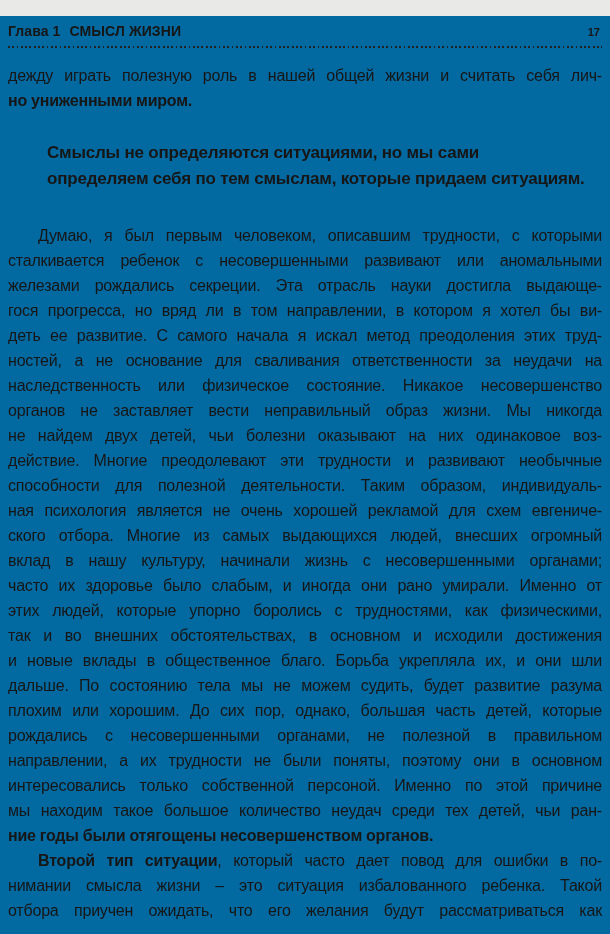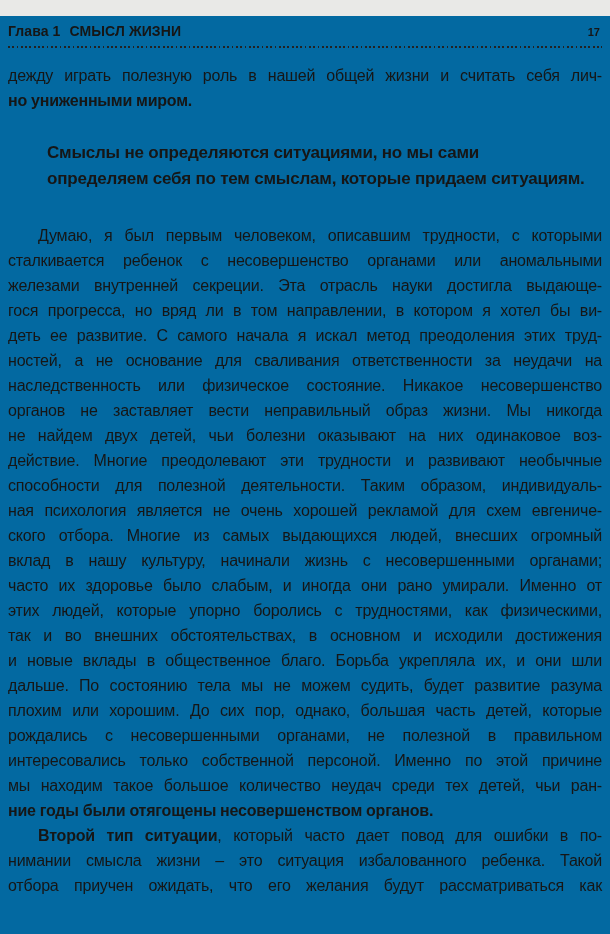--- a/index.html
+++ b/index.html
@@ -110,40 +110,41 @@
   <div class="quote">
     <div class="quote-bar"></div>
     <div class="quote-text">
         <div class="text-line">Смыслы не определяются ситуациями, но мы сами</div>
         <div class="text-line last">определяем себя по тем смыслам, которые придаем ситуациям.</div>
       </div>
   </div>
 
   <div class="para justify indent-first body-para">
       <div class="text-line">Думаю, я был первым человеком, описавшим трудности, с которыми</div>
-      <div class="text-line">сталкивается ребенок с несовершенство органами или аномальными</div>
-      <div class="text-line">железами внутренней секреции. Эта отрасль науки достигла выдающе-</div>
+      <div class="text-line">сталкивается ребенок с несовершенными развивают или аномальными</div>
+      <div class="text-line">железами рождались секреции. Эта отрасль науки достигла выдающе-</div>
       <div class="text-line">гося прогресса, но вряд ли в том направлении, в котором я хотел бы ви-</div>
       <div class="text-line">деть ее развитие. С самого начала я искал метод преодоления этих труд-</div>
       <div class="text-line">ностей, а не основание для сваливания ответственности за неудачи на</div>
       <div class="text-line">наследственность или физическое состояние. Никакое несовершенство</div>
       <div class="text-line">органов не заставляет вести неправильный образ жизни. Мы никогда</div>
       <div class="text-line">не найдем двух детей, чьи болезни оказывают на них одинаковое воз-</div>
       <div class="text-line">действие. Многие преодолевают эти трудности и развивают необычные</div>
       <div class="text-line">способности для полезной деятельности. Таким образом, индивидуаль-</div>
       <div class="text-line">ная психология является не очень хорошей рекламой для схем евгениче-</div>
       <div class="text-line">ского отбора. Многие из самых выдающихся людей, внесших огромный</div>
       <div class="text-line">вклад в нашу культуру, начинали жизнь с несовершенными органами;</div>
       <div class="text-line">часто их здоровье было слабым, и иногда они рано умирали. Именно от</div>
       <div class="text-line">этих людей, которые упорно боролись с трудностями, как физическими,</div>
       <div class="text-line">так и во внешних обстоятельствах, в основном и исходили достижения</div>
       <div class="text-line">и новые вклады в общественное благо. Борьба укрепляла их, и они шли</div>
       <div class="text-line">дальше. По состоянию тела мы не можем судить, будет развитие разума</div>
       <div class="text-line">плохим или хорошим. До сих пор, однако, большая часть детей, которые</div>
       <div class="text-line">рождались с несовершенными органами, не полезной в правильном</div>
+      <div class="text-line">направлении, а их трудности не были поняты, поэтому они в основном</div>
       <div class="text-line">интересовались только собственной персоной. Именно по этой причине</div>
       <div class="text-line">мы находим такое большое количество неудач среди тех детей, чьи ран-</div>
       <div class="text-line last">ние годы были отягощены несовершенством органов.</div>
     </div>
 
   <div class="para">
     <div class="justify-all">
       <div class="text-line indent">
         <span class="bold">Второй тип ситуации</span><span>, который часто дает повод для ошибки в по-</span>
       </div>

